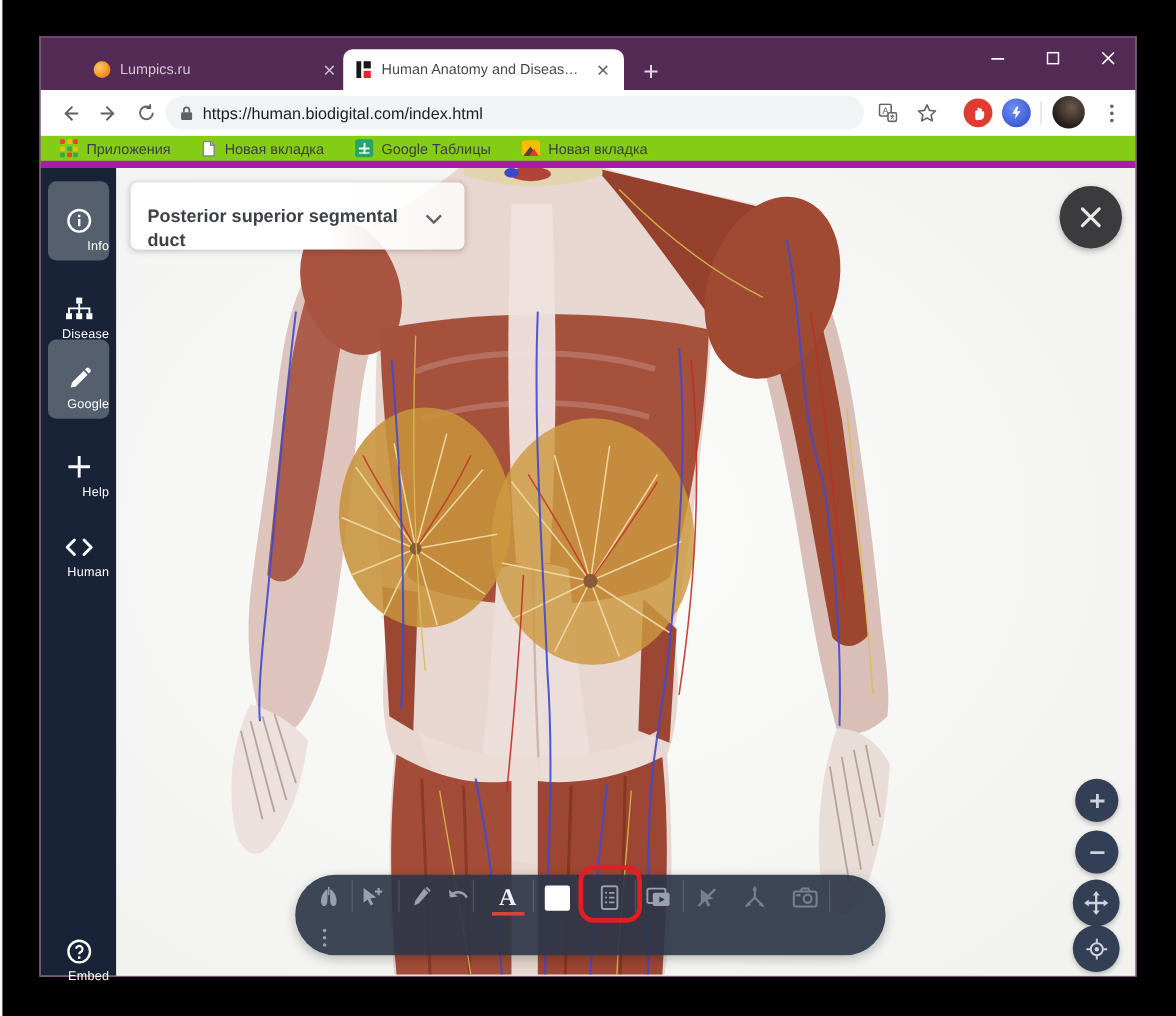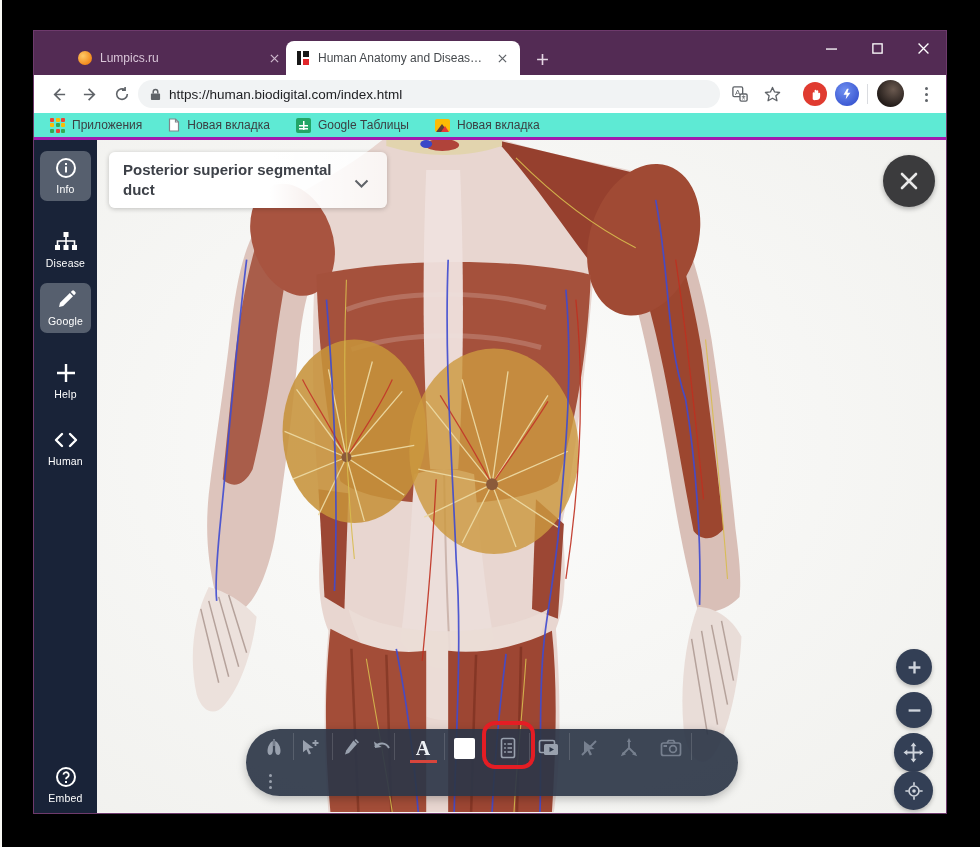--- a/index.html
+++ b/index.html
@@ -33,47 +33,47 @@
   .addr { position:absolute; left:104px; top:5px; width:582px; height:28px; background:#f1f3f4; border-radius:14px; display:flex; align-items:center; padding:0 12px; gap:8px; }
   .addr-url { font-size:13.5px; color:#202124; font-family:Liberation Sans, sans-serif; white-space:nowrap; }
   .ext-red { position:absolute; left:769px; top:7px; width:24px; height:24px; border-radius:50%; background:#e03b30; display:flex; align-items:center; justify-content:center; }
   .ext-blue { position:absolute; left:801px; top:7px; width:24px; height:24px; border-radius:50%; background:radial-gradient(circle at 40% 35%, #6f8ff0, #2a46c8); display:flex; align-items:center; justify-content:center; color:#fff; font-size:13px; }
   .nav-divider { position:absolute; left:833px; top:9px; width:1px; height:20px; background:#dadce0; }
   .avatar { position:absolute; left:843px; top:5px; width:27px; height:27px; border-radius:50%; background:radial-gradient(circle at 60% 35%, #6b5a50, #241d1a 70%); }
   .kebab { position:absolute; left:882px; top:7px; width:20px; height:24px; display:flex; flex-direction:column; align-items:center; justify-content:center; gap:3px; }
   .kebab i { width:3px; height:3px; border-radius:50%; background:#5f6368; }
 
   
-  .bookmarks { height:27px; background:#5eead4; display:flex; align-items:center; gap:26px; padding-left:16px; border-bottom:3px solid #a21caf; }
+  .bookmarks { height:27px; background:#84cc16; display:flex; align-items:center; gap:26px; padding-left:16px; border-bottom:6px solid #a21caf; }
   .bm { display:flex; align-items:center; gap:7px; font-size:12px; color:#3c4043; }
   .apps-grid { display:grid; grid-template-columns:repeat(3,4px); grid-gap:1.5px; }
   .apps-grid i { width:4px; height:4px; border-radius:1px; }
   .ic-sheets { width:15px; height:15px; background:#23a566; border-radius:2px; position:relative; }
   .ic-sheets:before { content:""; position:absolute; inset:3px; background:
      linear-gradient(#fff,#fff) 0 4px/9px 1.5px no-repeat,
      linear-gradient(#fff,#fff) 0 7.5px/9px 1.5px no-repeat,
      linear-gradient(#fff,#fff) 4px 0/1.5px 9px no-repeat; }
   .ic-img { width:15px; height:13px; background:#fbbc04; border-radius:2px; position:relative; overflow:hidden; }
   .ic-img:before { content:""; position:absolute; left:1px; bottom:0; border-left:6px solid transparent; border-right:6px solid transparent; border-bottom:8px solid #5d4037; }
   .ic-img:after { content:""; position:absolute; right:1px; bottom:0; border-left:4px solid transparent; border-right:4px solid transparent; border-bottom:6px solid #e53935; }
 
   
   .content { position:relative; display:flex; height:673px; }
   .sidebar { position:relative; width:63px; background:#192338; flex:0 0 auto; }
-  .sb-item { position:absolute; left:6px; width:51px; text-align:center; color:#fff; padding:5px 0 6px; border-radius:7px; }
+  .sb-item { position:absolute; left:6px; width:51px; text-align:right; color:#fff; padding:21px 0 6px; border-radius:7px; }
   .sb-item.active { background:#565f6e; }
   .sb-item .lbl { display:block; font-size:10.5px; margin-top:3px; letter-spacing:.2px; }
   .sb-item svg { display:block; margin:0 auto; }
 
   .viewer { position:relative; flex:1; background:#f6f6f4; overflow:hidden; }
   .viewer svg.scene { position:absolute; inset:0; }
 
   .selection-box { position:absolute; left:12px; top:12px; width:278px; height:56px; border-radius:6px;
      background:linear-gradient(90deg,#ffffff 58%, rgba(255,255,255,.75));
-     box-shadow:0 1px 5px rgba(0,0,0,.22); padding:8px 40px 8px 14px; }
+     box-shadow:0 1px 5px rgba(0,0,0,.22); padding:19px 40px 8px 14px; }
   .selection-label { font-size:15px; line-height:20px; font-weight:bold; color:#3d4148; }
   .selection-chevron { position:absolute; right:18px; top:22px; color:#5f6368; }
 
   .viewer-close { position:absolute; left:786px; top:15px; width:52px; height:52px; border-radius:50%; background:#3b3b3d;
      display:flex; align-items:center; justify-content:center; box-shadow:0 2px 5px rgba(0,0,0,.3); color:#e8e8e8; }
 
   .zoom-btn { position:absolute; left:799px; width:36px; height:36px; border-radius:50%; background:#333f55;
      display:flex; align-items:center; justify-content:center; color:#cfd4dc; box-shadow:0 2px 4px rgba(0,0,0,.25); }
   .zoom-btn.big { left:797px; width:39px; height:39px; }
 

